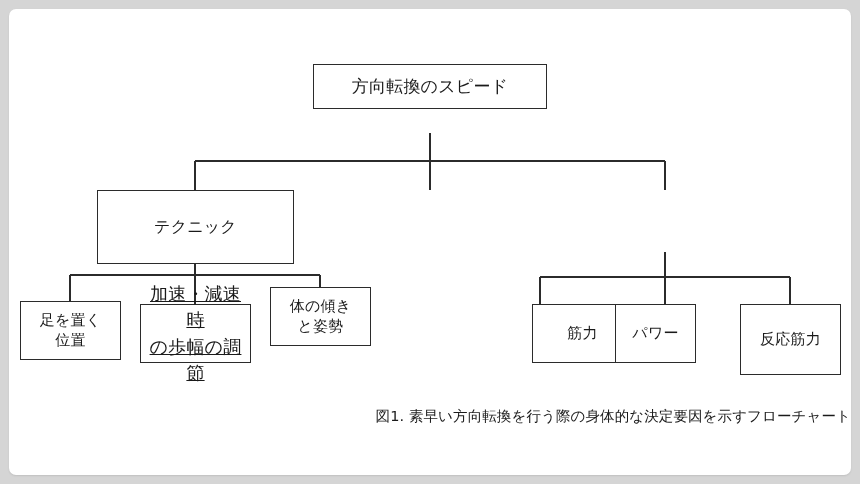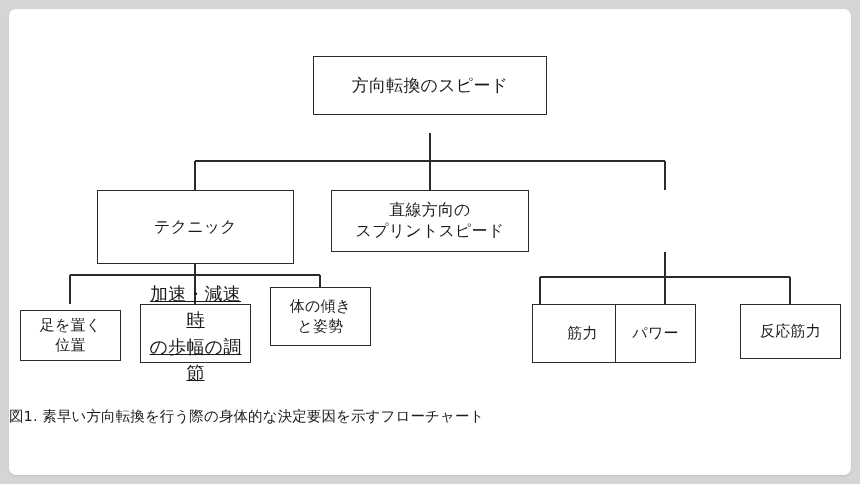--- a/index.html
+++ b/index.html
@@ -63,21 +63,21 @@
   }
   .node.lvl1 { font-size: 17px; }
   .node.lvl2 { font-size: 16px; }
   .node.lvl3 { font-size: 15px; }
   .node.lvl3.small { font-size: 18px; line-height: 1.45; text-decoration: underline; }
   #caption {
     position: absolute;
     left: 0;
     top: 398px;
     width: 842px;
-    text-align: left;
+    text-align: right;
     font-size: 14.5px;
     color: #1a1a1a;
     letter-spacing: 0.1px;
   }
 </style>
 </head>
 <body>
 
 <div id="page">
   <div id="card">
@@ -99,40 +99,38 @@
           <line x1="311" y1="266" x2="311" y2="295"></line>
 
           <line x1="656" y1="243" x2="656" y2="268"></line>
           <line x1="531" y1="268" x2="781" y2="268"></line>
           <line x1="531" y1="268" x2="531" y2="295"></line>
           <line x1="656" y1="268" x2="656" y2="295"></line>
           <line x1="781" y1="268" x2="781" y2="295"></line>
         </g>
       </svg>
 
-      <div class="node lvl1" style="left:304px; top:47px; width:234px; height:59px;">方向転換のスピード</div>
+      <div class="node lvl1" style="left:304px; top:55px; width:234px; height:45px;">方向転換のスピード</div>
 
       <div class="node lvl2" style="left:88px; top:181px; width:197px; height:74px;">テクニック</div>
 
-      <div class="node lvl2" style="left:322px; top:181px; width:198px; height:62px;">直線方向の
-スプリントスピード</div>
 
 
-      <div class="node lvl3" style="left:11px; top:301px; width:101px; height:51px;">足を置く
+      <div class="node lvl3" style="left:11px; top:292px; width:101px; height:59px;">足を置く
 位置</div>
 
       <div class="node lvl3 small" style="left:131px; top:295px; width:111px; height:59px;">加速・減速時
 の歩幅の調節</div>
 
       <div class="node lvl3" style="left:261px; top:278px; width:101px; height:59px;">体の傾き
 と姿勢</div>
 
       <div class="node lvl3" style="left:481px; top:295px; width:101px; height:59px;margin-left:42px;">筋力</div>
 
       <div class="node lvl3" style="left:606px; top:295px; width:81px; height:59px;">パワー</div>
 
-      <div class="node lvl3" style="left:731px; top:295px; width:101px; height:55px;">反応筋力</div>
+      <div class="node lvl3" style="left:731px; top:295px; width:101px; height:71px;">反応筋力</div>
 
       <div id="caption">図1. 素早い方向転換を行う際の身体的な決定要因を示すフローチャート</div>
 
     </div>
   </div>
 </div>
 
 </body></html>

